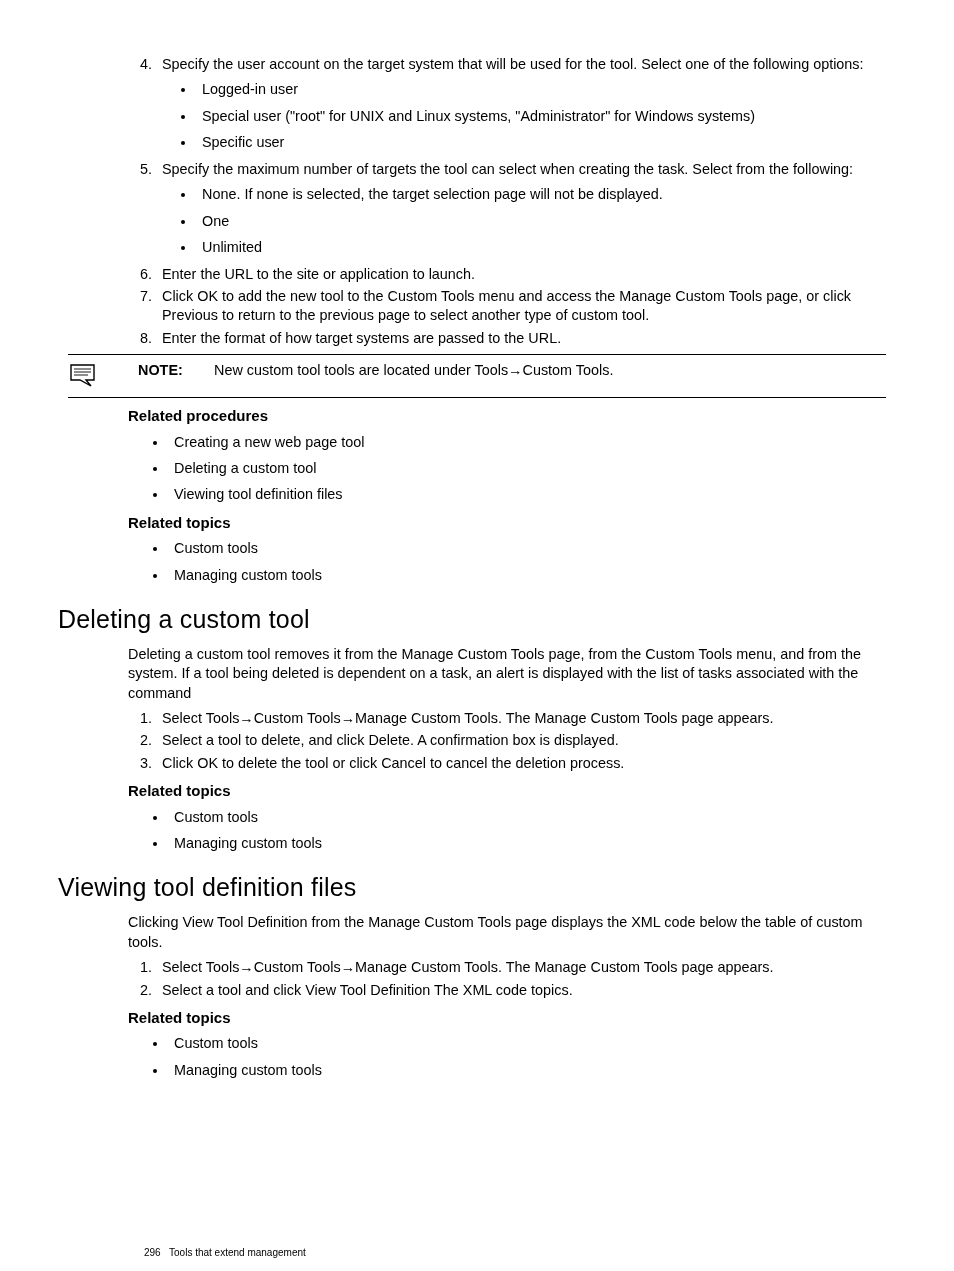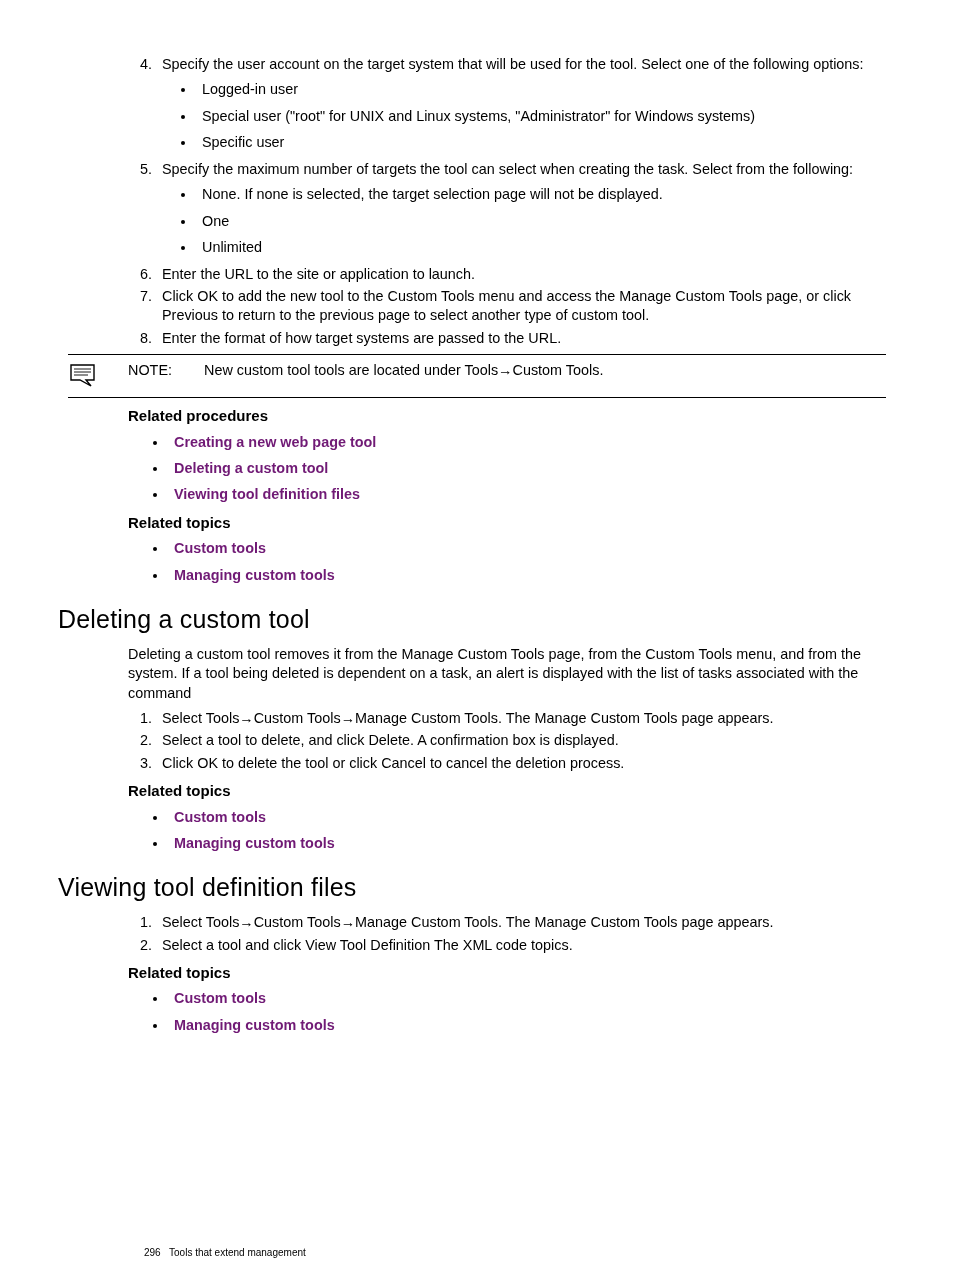--- a/index.html
+++ b/index.html
@@ -41,24 +41,23 @@
     margin-bottom: 7px;
     padding-left: 6px;
   }
   .bold { font-weight: normal; }
   .subhead {
     font-weight: bold;
     margin: 8px 0 6px 0;
     font-size: 15px;
   }
   .link {
-    color: #701a75;
+    color: #000000;
     text-decoration: none;
     cursor: pointer;
-    font-weight: bold;
   }
   h2.section {
     font-family: Arial, Helvetica, sans-serif;
     font-weight: 300;
     font-size: 25px;
     margin: 18px 0 8px -10px;
     letter-spacing: 0.2px;
   }
   .note-block {
     border-top: 1px solid #000;
@@ -69,21 +68,21 @@
     align-items: flex-start;
   }
   .note-icon {
     width: 60px;
     flex: 0 0 60px;
     text-align: left;
     font-size: 26px;
     line-height: 1;
   }
   .note-body { flex: 1; }
-  .note-label { font-weight: normal; display: inline-block; width: 72px; }
+  .note-label { font-weight: bold; display: inline-block; width: 72px; margin-left: 10px; }
   .footer {
     position: absolute;
     bottom: 0;
     left: 76px;
     font-size: 10px;
     padding: 12px 0;
   }
   .page-wrap { position: relative; min-height: 1216px; }
   p.para { margin: 0 8px 6px 0; }
 </style>
@@ -145,20 +144,21 @@
       </ol>
   <div class="subhead">Related topics</div>
   <ul class="bullets" id="rel-top2">
         <li><a class="link">Custom tools</a></li>
         <li><a class="link">Managing custom tools</a></li>
       </ul>
 </div>
 
 <h2 class="section">Viewing tool definition files</h2>
 <div class="content-indent">
+  <p class="para" id="view-para"><span>Clicking </span><span class="bold">View Tool Definition</span><span> from the </span><span class="bold">Manage Custom Tools</span><span> page displays the XML code below the table of custom tools.</span></p>
   <ol class="num" id="view-steps">
         <li><span>Select </span><span class="bold">Tools</span><span class="arrow">→</span><span class="bold">Custom Tools</span><span class="arrow">→</span><span class="bold">Manage Custom Tools</span><span>. The </span><span class="bold">Manage Custom Tools</span><span> page appears.</span></li>
         <li><span>Select a tool and click </span><span class="bold">View Tool Definition</span><span> The XML code topics.</span></li>
       </ol>
   <div class="subhead">Related topics</div>
   <ul class="bullets" id="rel-top3">
         <li><a class="link">Custom tools</a></li>
         <li><a class="link">Managing custom tools</a></li>
       </ul>
 </div>

